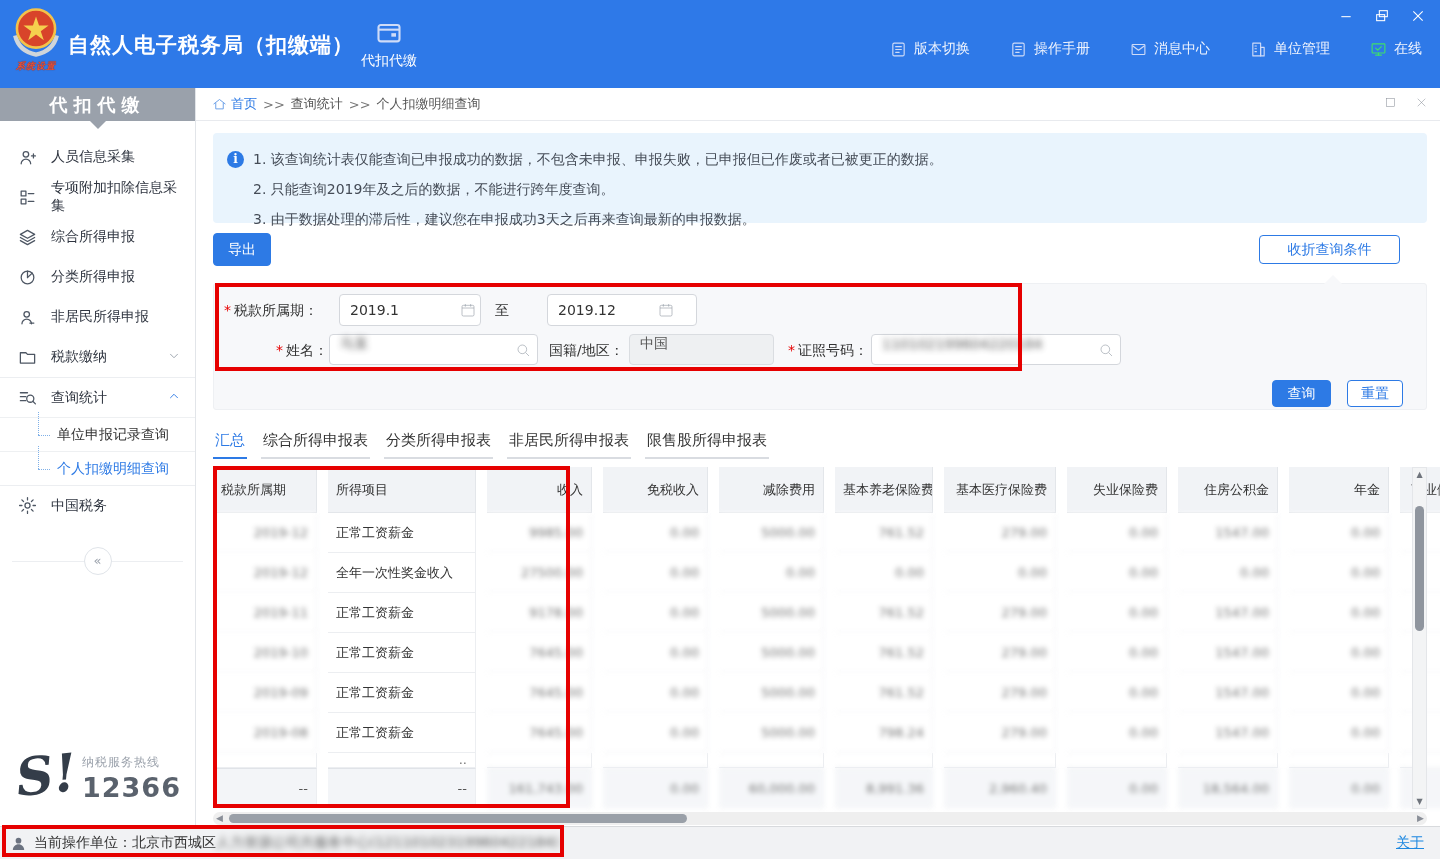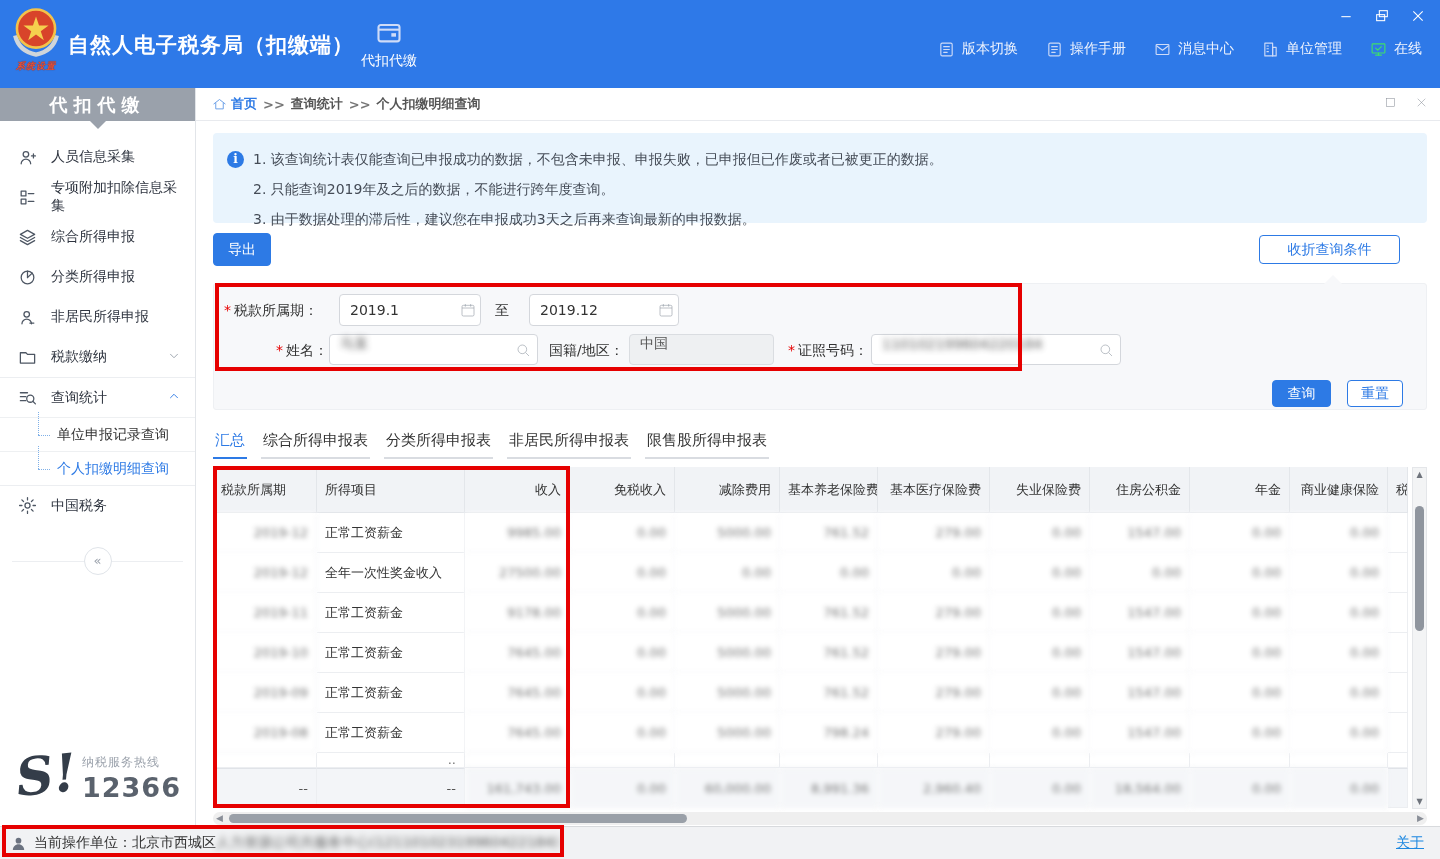--- a/index.html
+++ b/index.html
@@ -10,21 +10,21 @@
   
   .top-header { position:absolute; left:0; top:0; width:1440px; height:88px; background:#2e79e8; }
   .logo-wrap { position:absolute; left:8px; top:6px; width:56px; height:78px; text-align:center; }
   .logo-caption { font-size:9px; color:#e2523c; font-weight:bold; letter-spacing:1px; margin-top:-2px;
                   text-shadow:0 0 1px #7a1f12; font-style:italic; }
   .app-title { position:absolute; left:68px; top:31px; font-size:21px; font-weight:bold; color:#fff; letter-spacing:1px; }
   .header-tab { position:absolute; left:346px; top:16px; width:86px; height:66px; color:#fff; text-align:center; cursor:pointer; }
   .header-tab .tabicon { width:34px; height:28px; margin:2px auto 6px; }
   .header-tab .tabicon svg { width:34px; height:28px; stroke:#cfdcf8; }
   .header-tab .tlabel { font-size:14px; }
-  .header-menu { position:absolute; right:18px; top:40px; display:flex; align-items:center; gap:28px; }
+  .header-menu { position:absolute; right:18px; top:40px; display:flex; align-items:center; gap:40px; }
   .hmenu-item { display:flex; align-items:center; gap:7px; color:#eef3fd; font-size:14px; cursor:pointer; }
   .hmenu-item svg { width:17px; height:17px; stroke:#cfdcf8; }
   .hmenu-item.online svg { stroke:#3fe06a; }
   .win-controls { position:absolute; right:14px; top:8px; display:flex; gap:20px; }
   .win-btn { width:16px; height:16px; cursor:pointer; }
   .win-btn svg { width:16px; height:16px; stroke:#fff; stroke-width:1.6; }
 
   
   .sidebar { position:absolute; left:0; top:88px; width:196px; bottom:33px; background:#fff; border-right:1px solid #e2e5e9; }
   .side-header { height:33px; background:#9aa1ab; color:#fff; font-size:18px; font-weight:bold; text-align:center;
@@ -50,21 +50,21 @@
   .collapse-btn-circle { position:absolute; left:50%; margin-left:-14px; top:0; width:28px; height:28px; border-radius:50%;
               border:1px solid #e0e4e9; background:#fff; color:#9aa1ab; font-size:13px; text-align:center; line-height:26px; cursor:pointer; }
   .hotline { position:absolute; left:16px; bottom:12px; width:170px; height:64px; }
   .hotline .s-art { position:absolute; left:0; top:-6px; font-size:52px; font-weight:bold; font-style:italic; color:#343d49;
               font-family:"DejaVu Serif","Liberation Serif",serif; transform:rotate(-6deg); }
   .hotline .cap { position:absolute; left:66px; top:4px; font-size:12px; color:#9aa1ab; letter-spacing:1px; }
   .hotline .num { position:absolute; left:66px; top:22px; font-size:27px; font-weight:bold; color:#5a626d; letter-spacing:1px; }
 
   
   .main { position:absolute; left:196px; top:88px; right:0; bottom:33px; background:#fff; }
-  .crumb-bar { position:absolute; left:0; top:0; right:0; height:33px; background:#fff; border-bottom:1px solid #e8eaee;font-weight:bold; }
+  .crumb-bar { position:absolute; left:0; top:0; right:0; height:33px; background:#fff; border-bottom:1px solid #e8eaee; }
   .crumb { position:absolute; left:16px; top:0; height:32px; display:flex; align-items:center; gap:6px; font-size:13px; color:#555; }
   .crumb .home { display:flex; align-items:center; gap:4px; color:#2d7ae5; cursor:pointer; }
   .crumb .home svg { width:15px; height:15px; stroke:#6fa2e8; }
   .crumb .sep { color:#777; }
   .mini-controls { position:absolute; right:12px; top:8px; display:flex; gap:18px; }
   .mini-controls svg { width:13px; height:13px; stroke:#8a8f98; cursor:pointer; }
 
   .content { position:absolute; left:0; top:33px; right:0; bottom:0; background:#fff; }
 
   .notice { position:absolute; left:17px; right:13px; top:12px; height:90px; background:#e9f4fd; border-radius:4px;
@@ -96,21 +96,21 @@
   .query-btn { position:absolute; left:1058px; top:96px; width:59px; height:27px; line-height:25px; }
   .reset-btn { position:absolute; left:1133px; top:96px; width:56px; height:27px; line-height:25px; }
 
   .tabs { position:absolute; left:17px; top:308px; display:flex; gap:14px; }
   .tab { font-size:15px; color:#333; padding:2px 2px 9px; cursor:pointer; position:relative; }
   .tab:after { content:""; position:absolute; left:0; right:0; bottom:0; height:2px; background:#d9dce1; }
   .tab.active { color:#2d7ae5; }
   .tab.active:after { background:#2d7ae5; }
 
   .table-wrap { position:absolute; left:17px; top:346px; width:1214px; height:342px; }
-  .t-row { display:flex; }
+  .t-row { display:flex;gap:11px; }
   .t-cell { flex:none; font-size:13px; padding:0 8px; border-right:1px solid #eceef1; border-bottom:1px solid #eceef1;
             overflow:hidden; white-space:nowrap; }
   .t-head .t-cell { background:#f1f3f6; color:#333; height:46px; line-height:46px; border-right-color:#e3e6ea; border-bottom-color:#e3e6ea; }
   .t-body .t-cell { height:40px; line-height:40px; color:#555; background:#fff; }
   .t-body .t-cell.item { color:#333; }
   .t-partial { height:15px; overflow:hidden; }
   .t-partial .t-cell { height:15px; line-height:14px; color:#777; background:#fff; }
   .t-total .t-cell { background:#f3f5f8; height:40px; line-height:40px; color:#555; border-top:1px solid #e0e3e8; }
   .al-l { text-align:left; } .al-r { text-align:right; } .al-c { text-align:right; }
   .blur { filter:blur(2.6px); opacity:.8; }
@@ -363,21 +363,21 @@
         <input class="date-input" style="left: 125px; top: 10px; width: 142px;" readonly="" value="2019.1">
         <div class="field-ic" style="left:246px; top:18px;">
           <svg viewBox="0 0 24 24" fill="none">
               <rect x="3" y="5" width="18" height="16" rx="2"></rect>
               <line x1="3" y1="9" x2="21" y2="9"></line>
               <line x1="8" y1="3" x2="8" y2="7"></line>
               <line x1="16" y1="3" x2="16" y2="7"></line>
             </svg>
         </div>
         <div class="f-label" style="left:281px; top:18px;">至</div>
-        <input class="date-input" style="left: 315px; top: 10px; width: 150px;" readonly="" value="2019.12">
+        <input class="date-input" style="left: 333px; top: 10px; width: 150px;" readonly="" value="2019.12">
         <div class="field-ic" style="left:444px; top:18px;">
           <svg viewBox="0 0 24 24" fill="none">
               <rect x="3" y="5" width="18" height="16" rx="2"></rect>
               <line x1="3" y1="9" x2="21" y2="9"></line>
               <line x1="8" y1="3" x2="8" y2="7"></line>
               <line x1="16" y1="3" x2="16" y2="7"></line>
             </svg>
         </div>
 
         <div class="f-label req" style="left:62px; top:58px;">姓名：</div>

